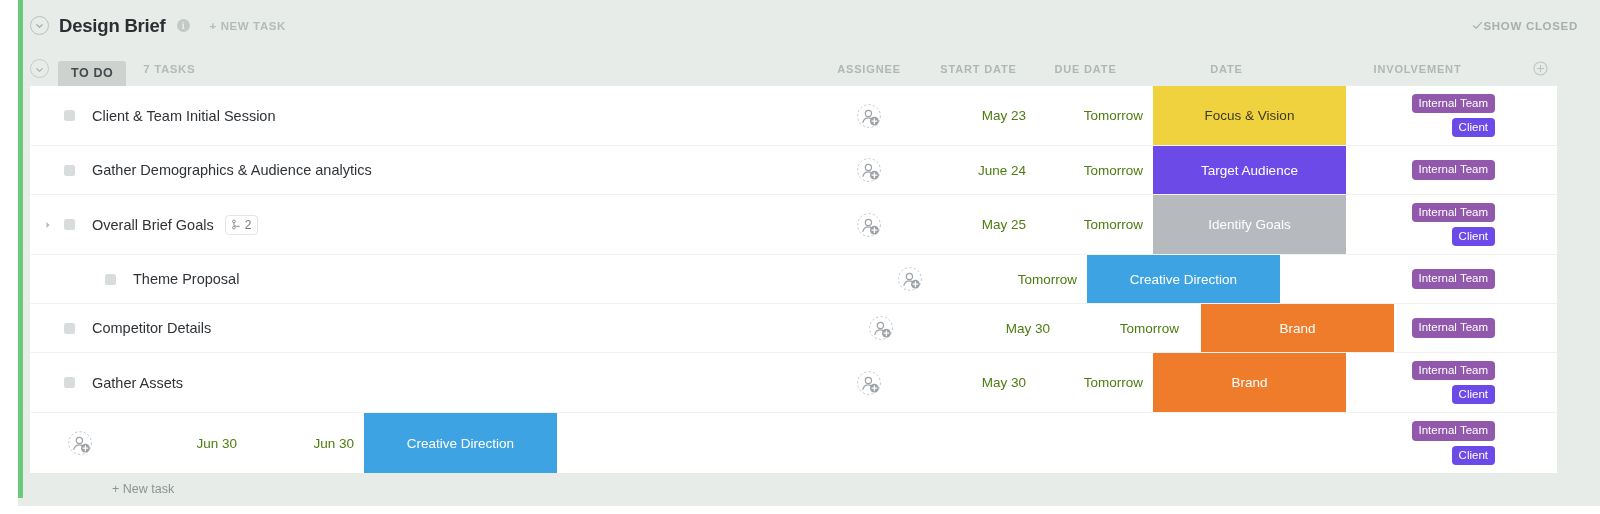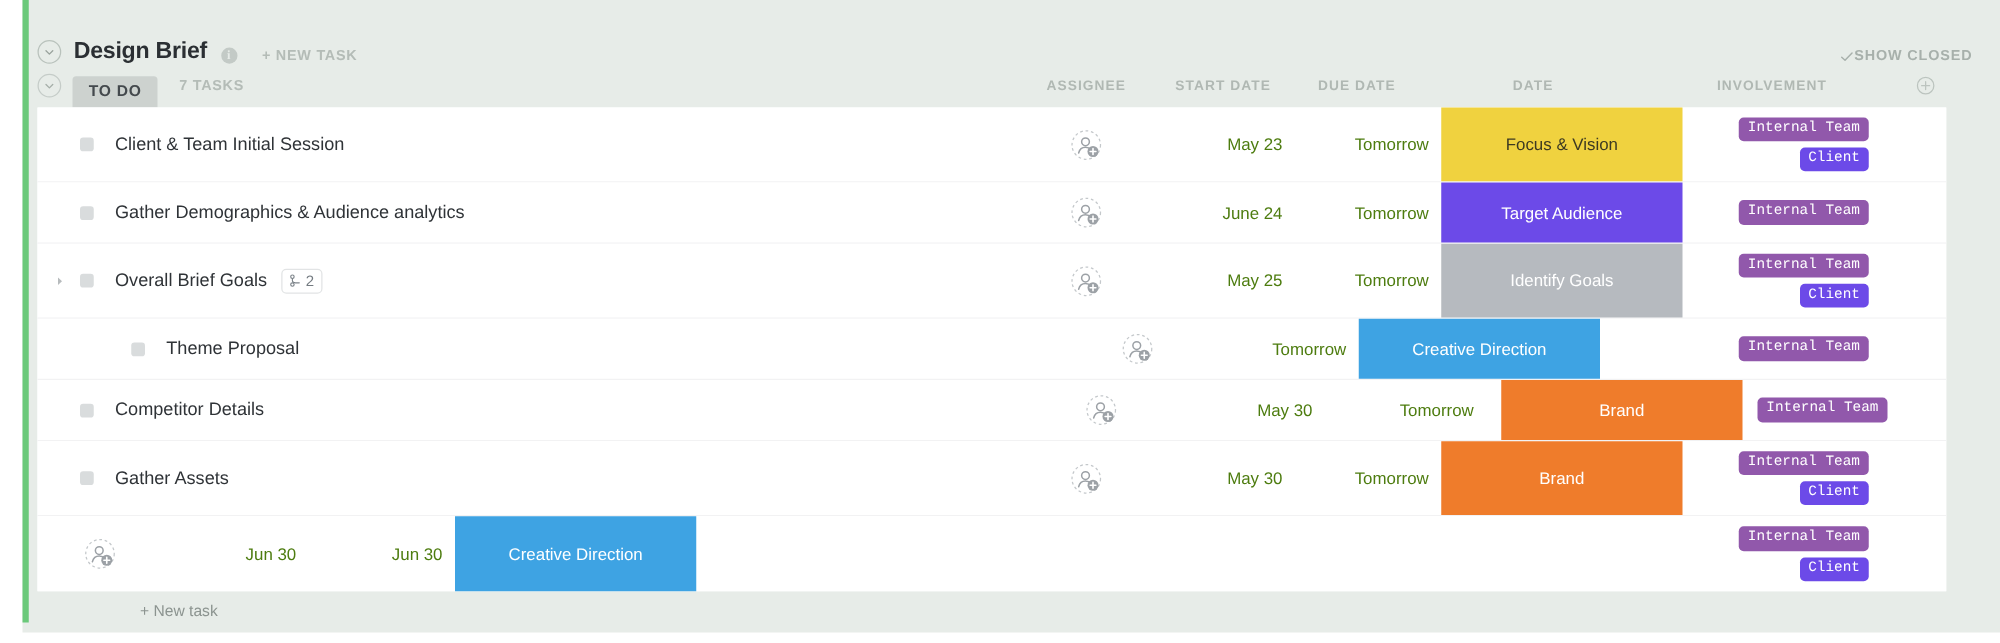--- a/index.html
+++ b/index.html
@@ -31,21 +31,21 @@
     width: 5px; height: 498px;
     background: #6bc97a;
     z-index: 4;
   }
 
   
   .list-header {
     height: 51px;
     flex: 0 0 51px;
     display: flex;
-    align-items: flex-end;
+    align-items: center;
     padding-left: 12px;
     padding-right: 22px;
   }
   .circle-chevron {
     width: 19px; height: 19px;
     border: 1.3px solid #b9c2bc;
     border-radius: 50%;
     display: flex; align-items: center; justify-content: center;
     flex: 0 0 19px;
     margin-right: 10px;
@@ -236,21 +236,21 @@
   }
 
   .cell-involve {
     flex: 1 1 auto;
     display: flex;
     flex-direction: column;
     align-items: flex-end;
     justify-content: center;
     gap: 5px;
     padding-right: 62px;
-    padding-top: 4px; padding-bottom: 4px; font-family: Liberation Mono, monospace;
+    padding-top: 4px; padding-bottom: 4px;
   }
   .tag {
     font-size: 11.5px;
     color: #ffffff;
     border-radius: 4px;
     padding: 3px 7px 4px;
     white-space: nowrap;
     line-height: 1.05;
   }
 

